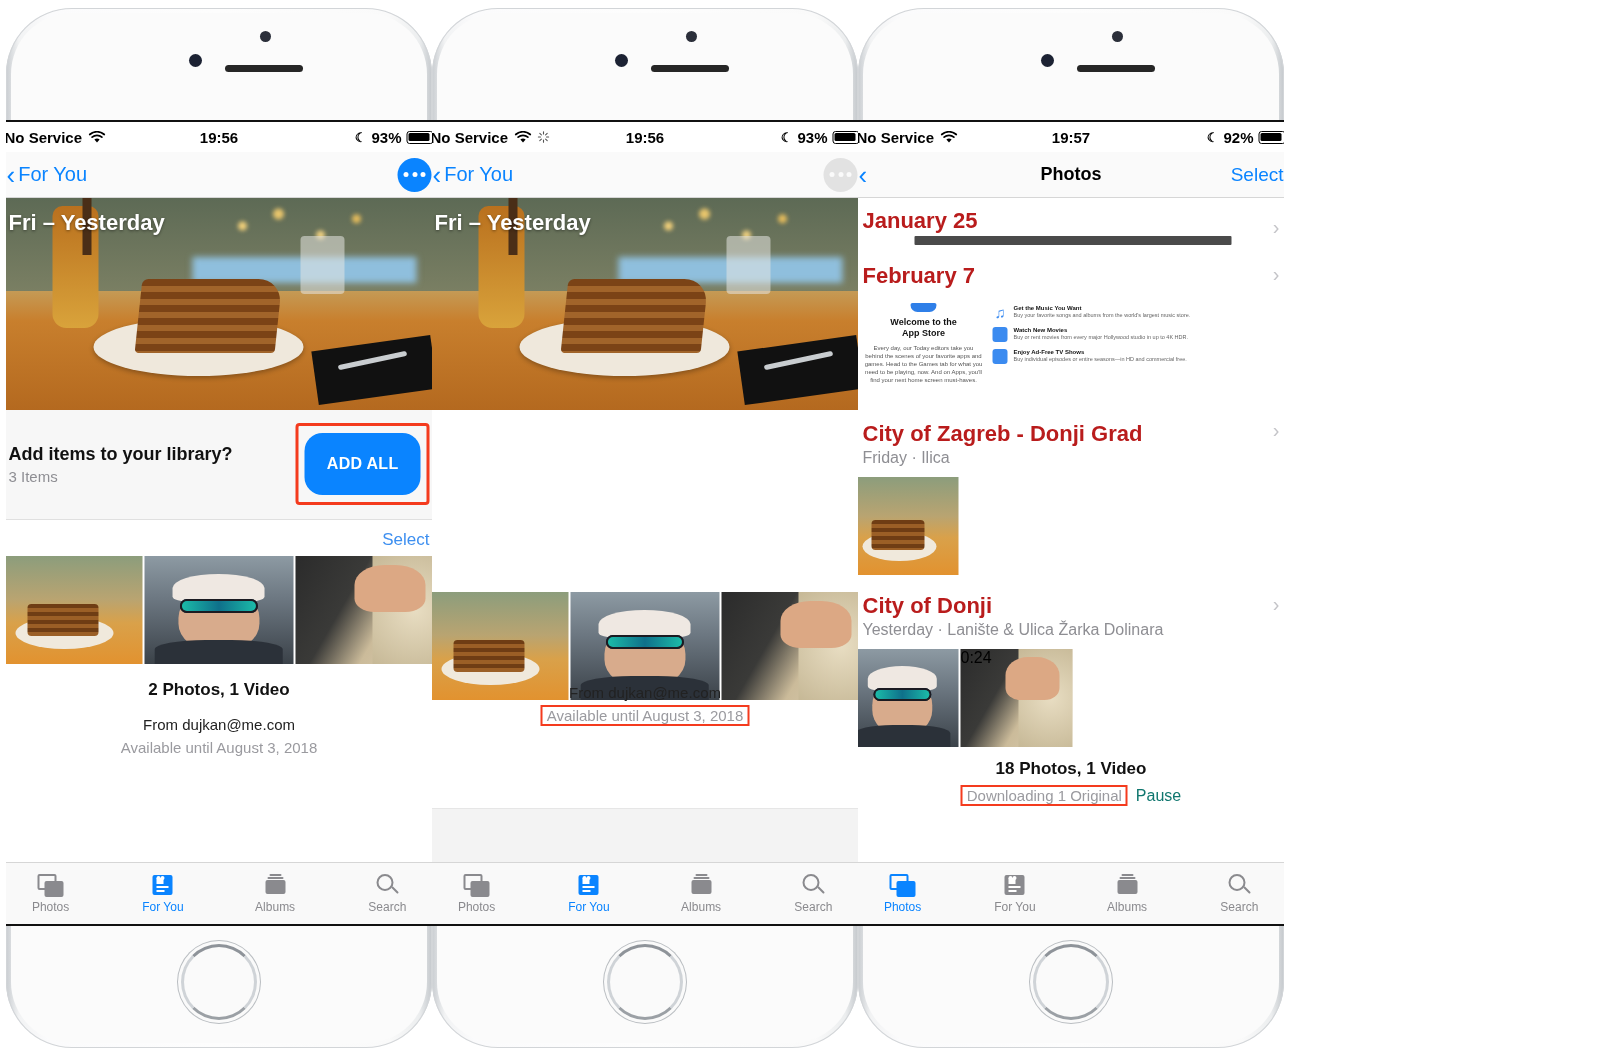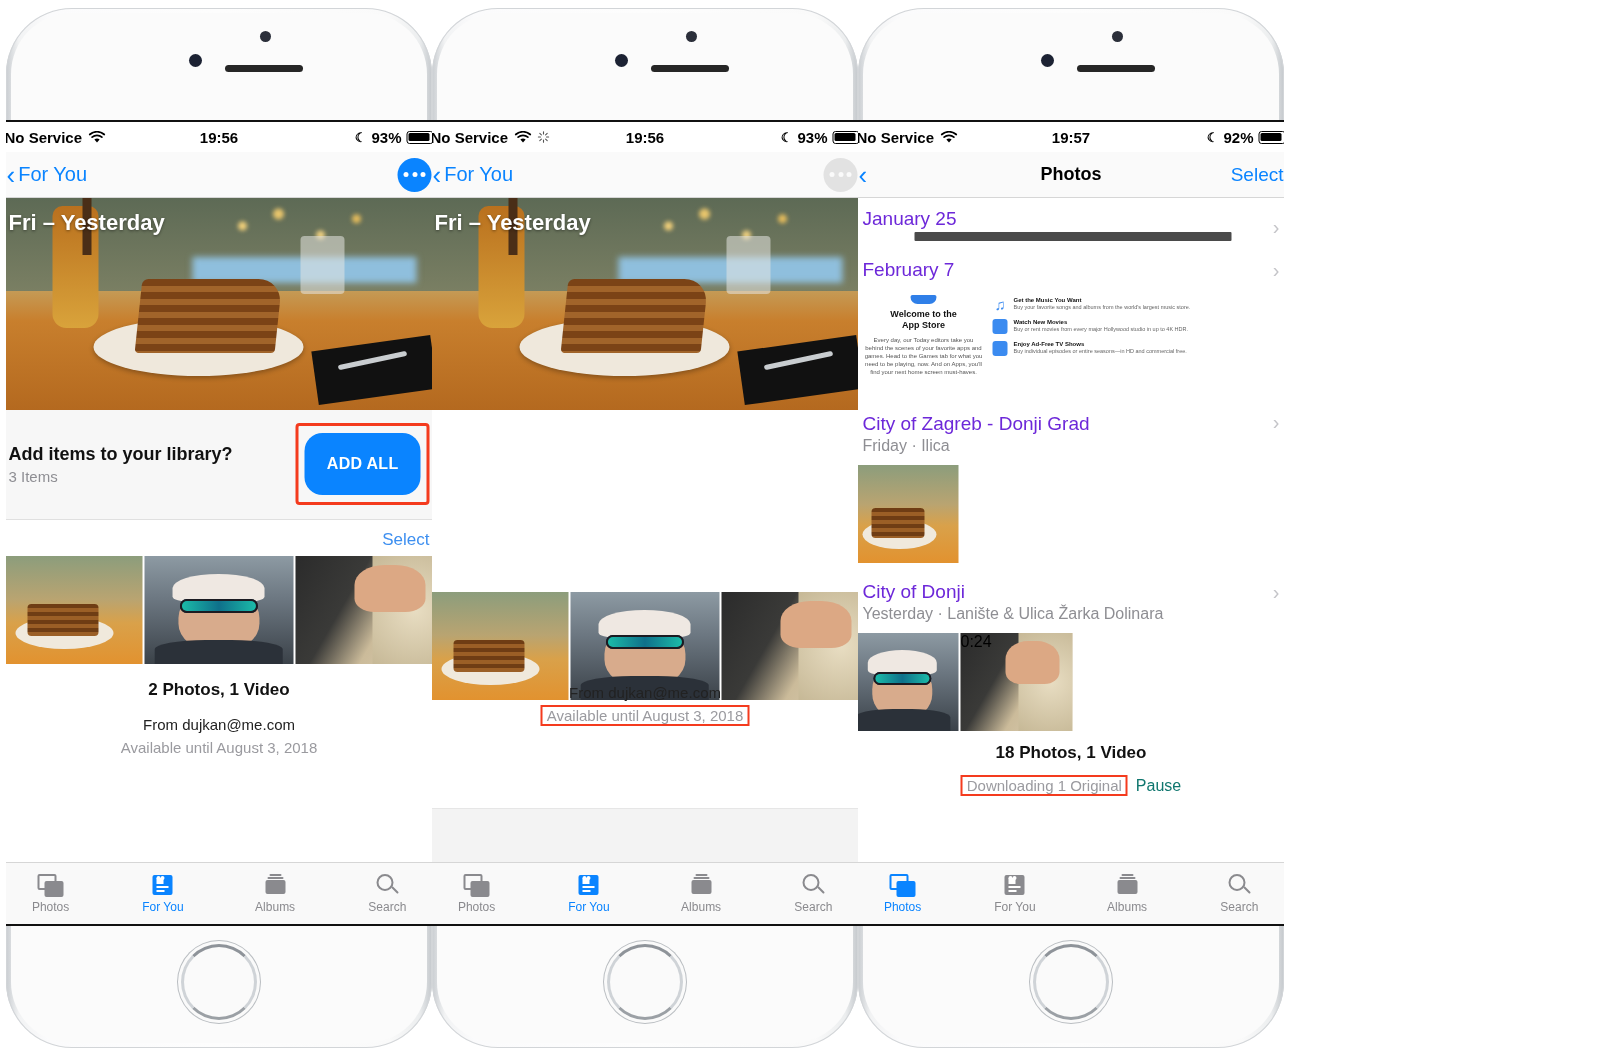--- a/index.html
+++ b/index.html
@@ -193,42 +193,42 @@
   .hud-sub { font-size:16px; color:#5c5c5c; text-align:center; line-height:1.28; margin-top:7px; padding:0 18px; }
   .hud-from { text-align:center; font-size:15px; color:#222; margin-top:14px; }
   .hud-until-wrap { display:flex; justify-content:center; margin-top:4px; }
   .hud-until { font-size:15px; color:#9a9a9f; border:2px solid #f43b1e; padding:0 4px; }
 
   .dim-strip { position:absolute; left:0; right:0; top:470px; height:108px; display:flex; gap:2px; }
   .gray-band { position:absolute; left:0; right:0; bottom:62px; height:54px; background:#f3f3f3; border-top:0.5px solid #e6e6e6; }
 
   
   .list { position:absolute; left:0; right:0; top:76px; bottom:62px; overflow:hidden; background:#fff; }
-  .sec-title { font-size:19px; font-weight:400; color:#6d28d9; }
+  .sec-title { font-size:22px; font-weight:700; color:#b91c1c; }
   .sec-sub { font-size:16px; color:#8e8e93; margin-top:2px; }
   .sec-chev { margin-left:auto; color:#c4c4c8; font-size:20px; font-weight:400; }
   .sec-row { padding:10px 16px 2px; position:relative; }
   .sec-row .sec-chev { position:absolute; right:16px; top:18px; }
   .bar-thumb { height:9px; background:#4a4a4a; margin:0 64px 0 68px; border-radius:1px; }
   .appstore-shot { height:104px; margin:6px 16px 0; background:#fff; display:flex; gap:10px; padding:4px 2px; }
   .as-left { width:118px; text-align:center; }
   .as-icon { width:26px; height:9px; background:#2f7fe8; border-radius:2px 2px 7px 7px; margin:2px auto 5px; }
   .as-h { font-size:9px; font-weight:700; color:#111; line-height:1.25; }
   .as-p { font-size:6px; color:#555; line-height:1.35; margin-top:4px; }
   .as-right { flex:1; display:flex; flex-direction:column; gap:7px; padding-top:4px; }
   .as-item { display:flex; gap:6px; }
   .as-sq { width:15px; height:15px; border-radius:3px; background:#3b8bf0; flex:none; }
   .as-sq.music { background:transparent; color:#3b8bf0; font-size:15px; line-height:15px; text-align:center; }
   .as-it { font-size:6px; color:#111; font-weight:700; }
   .as-ib { font-size:5.5px; color:#666; line-height:1.4; margin-top:1px; }
   .photo-row { height:98px; display:flex; gap:2px; margin-top:8px; }
   .photo-row .pcell { width:112px; position:relative; overflow:hidden; }
   .meta3 { text-align:center; padding:12px 10px 0; }
   .meta3-count { font-size:17px; font-weight:700; color:#111; }
-  .meta3-status { margin-top:12px; display:flex; justify-content:center; align-items:center; gap:8px; }
+  .meta3-status { margin-top:6px; display:flex; justify-content:center; align-items:center; gap:8px; }
   .dl-box { font-size:15px; color:#9a9a9f; border:2px solid #f43b1e; padding:0 4px; }
   .pause { font-size:16px; color:#0f766e; }
 </style>
 </head>
 <body>
 
 <div class="stage">
 
   <div class="phone">
     <div class="btn-vol v1"></div>

